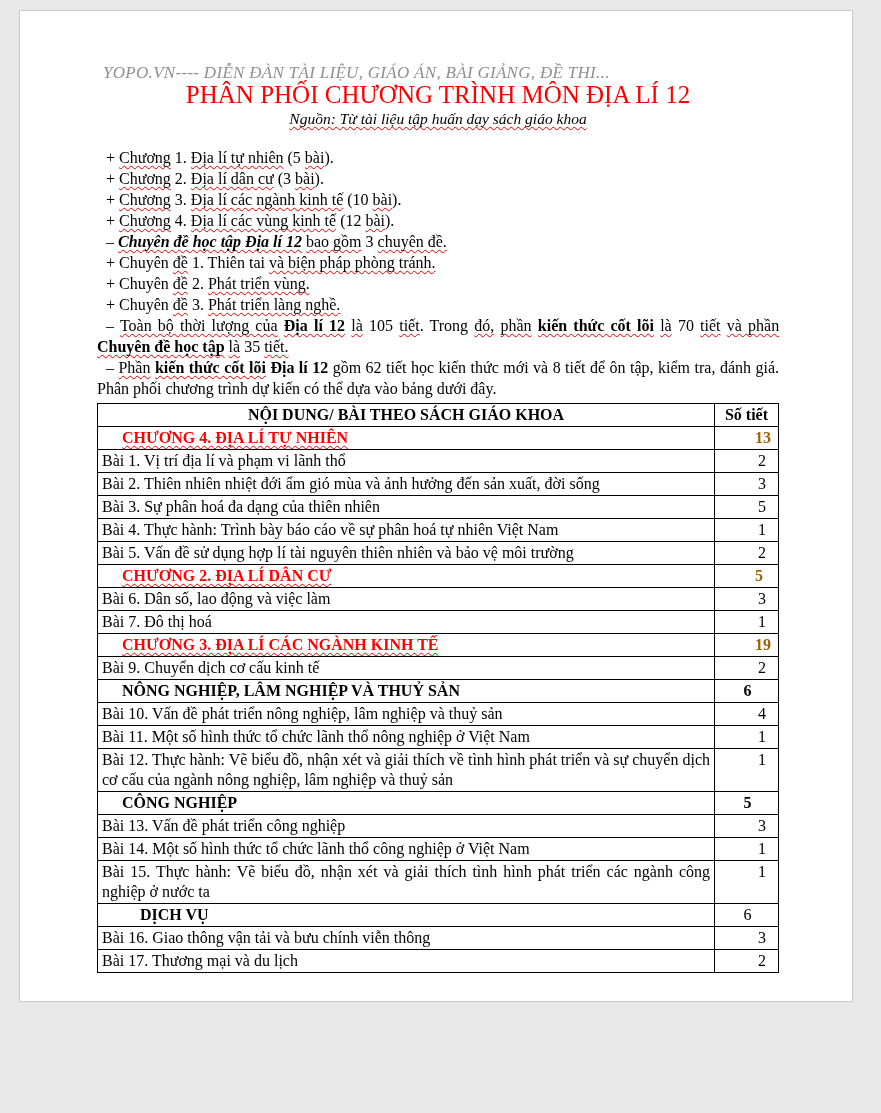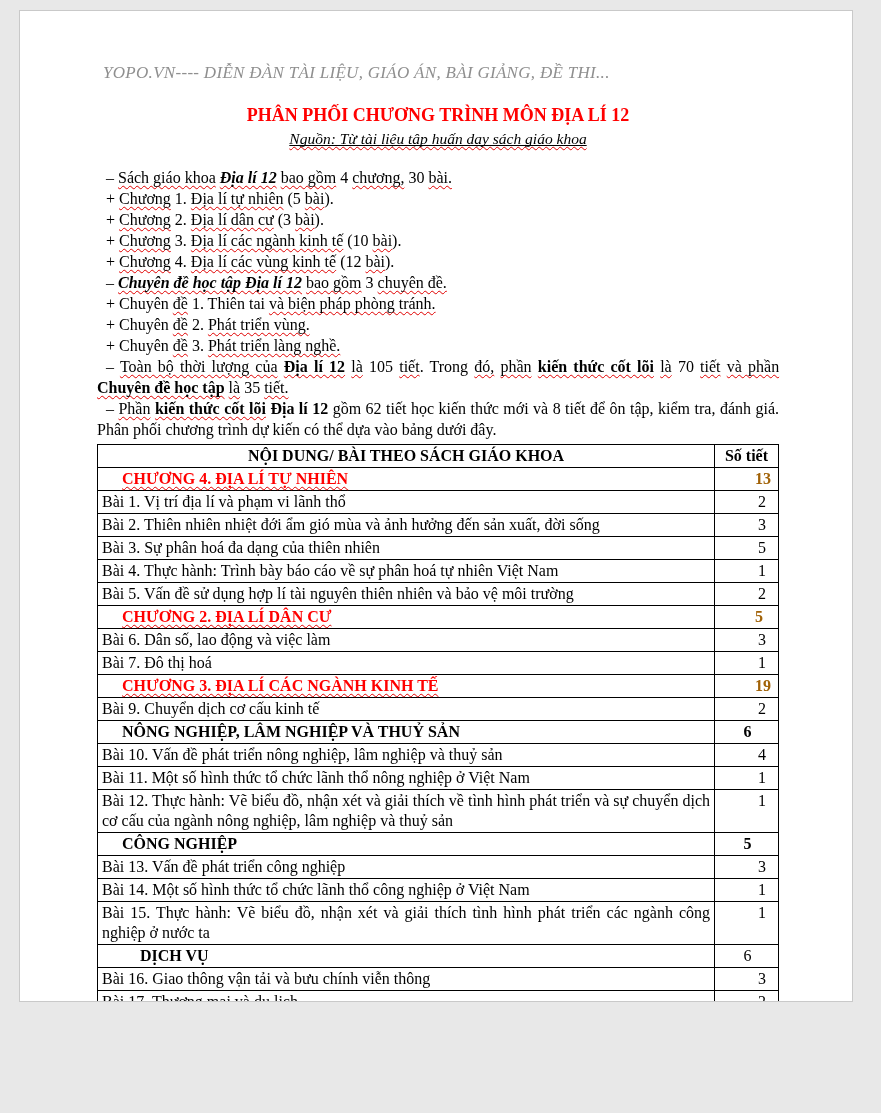--- a/index.html
+++ b/index.html
@@ -14,28 +14,28 @@
     position:absolute; left:19px; top:10px; width:834px; height:992px;
     background:#ffffff; border:1px solid #c9c9c9; overflow:hidden;
   }
   .content { position:absolute; left:77px; top:0; width:682px; }
 
   .watermark {
     margin:52px 0 0 6px; font-style:italic; color:#8f8f8f;
     font-size:17px; line-height:20px; letter-spacing:0.3px;
   }
   .doc-title {
-    margin-top:20px; text-align:center; font-weight:bold;
-    font-size:18px; line-height:24px; color:#ff0000;
+    text-align:center; font-weight:normal;
+    font-size:25px; line-height:24px; color:#ff0000;
   }
   .doc-subtitle {
     margin-top:2px; text-align:center; font-style:italic;
     font-size:15.5px; line-height:19px;
   }
-  .u { text-decoration:underline; text-decoration-skip-ink:none; }
+  .u { text-decoration-skip-ink:none; }
   .w {
     text-decoration-line:underline;
     text-decoration-style:wavy;
     text-decoration-color:#e00000;
     text-decoration-thickness:1px;
     text-decoration-skip-ink:none;
     text-underline-offset:2px;
   }
   .b { font-weight:bold; }
   .i { font-style:italic; }
@@ -78,21 +78,20 @@
 
     <div class="watermark">YOPO.VN---- DIỄN ĐÀN TÀI LIỆU, GIÁO ÁN, BÀI GIẢNG, ĐỀ THI...</div>
 
     <div class="doc-title">PHÂN PHỐI CHƯƠNG TRÌNH MÔN ĐỊA LÍ 12</div>
 
     <div class="doc-subtitle">
       <span class="u"><span class="w">Nguồn: Từ tài liệu tập huấn dạy sách giáo khoa</span></span>
     </div>
 
     <div class="paras">
-        <p><span>– </span><span class="w">Sách giáo khoa</span><span> </span><span class="b i w">Địa lí 12</span><span> </span><span class="w">bao gồm</span><span> 4 </span><span class="w">chương,</span><span> 30 </span><span class="w">bài.</span></p>
         <p><span>+ </span><span class="w">Chương</span><span> 1. </span><span class="w">Địa lí tự nhiên</span><span> (5 </span><span class="w">bài</span><span>).</span></p>
         <p><span>+ </span><span class="w">Chương</span><span> 2. </span><span class="w">Địa lí dân cư</span><span> (3 </span><span class="w">bài</span><span>).</span></p>
         <p><span>+ </span><span class="w">Chương</span><span> 3. </span><span class="w">Địa lí các ngành kinh tế</span><span> (10 </span><span class="w">bài</span><span>).</span></p>
         <p><span>+ </span><span class="w">Chương</span><span> 4. </span><span class="w">Địa lí các vùng kinh tế</span><span> (12 </span><span class="w">bài</span><span>).</span></p>
         <p><span>– </span><span class="b i w">Chuyên đề học tập Địa lí 12</span><span> </span><span class="w">bao gồm</span><span> 3 </span><span class="w">chuyên đề.</span></p>
         <p><span>+ Chuyên </span><span class="w">đề</span><span> 1. Thiên tai </span><span class="w">và biện pháp phòng tránh.</span></p>
         <p><span>+ Chuyên </span><span class="w">đề</span><span> 2. </span><span class="w">Phát triển vùng.</span></p>
         <p><span>+ Chuyên </span><span class="w">đề</span><span> 3. </span><span class="w">Phát triển làng nghề.</span></p>
         <p><span>– </span><span class="w">Toàn bộ thời lượng của</span><span> </span><span class="b w">Địa lí 12</span><span> </span><span class="w">là</span><span> 105 </span><span class="w">tiết</span><span>. Trong </span><span class="w">đó,</span><span> </span><span class="w">phần</span><span> </span><span class="b w">kiến thức cốt lõi</span><span> </span><span class="w">là</span><span> 70 </span><span class="w">tiết</span><span> </span><span class="w">và phần</span><span> </span><span class="b w">Chuyên đề học tập</span><span> </span><span class="w">là</span><span> 35 </span><span class="w">tiết.</span></p>
         <p><span>– </span><span class="w">Phần</span><span> </span><span class="b w">kiến thức cốt lõi</span><span> </span><span class="b">Địa lí 12</span><span> gồm 62 tiết học kiến thức mới và 8 tiết để ôn tập, kiểm tra, đánh giá. Phân phối chương trình dự kiến có thể dựa vào bảng dưới đây.</span></p>

